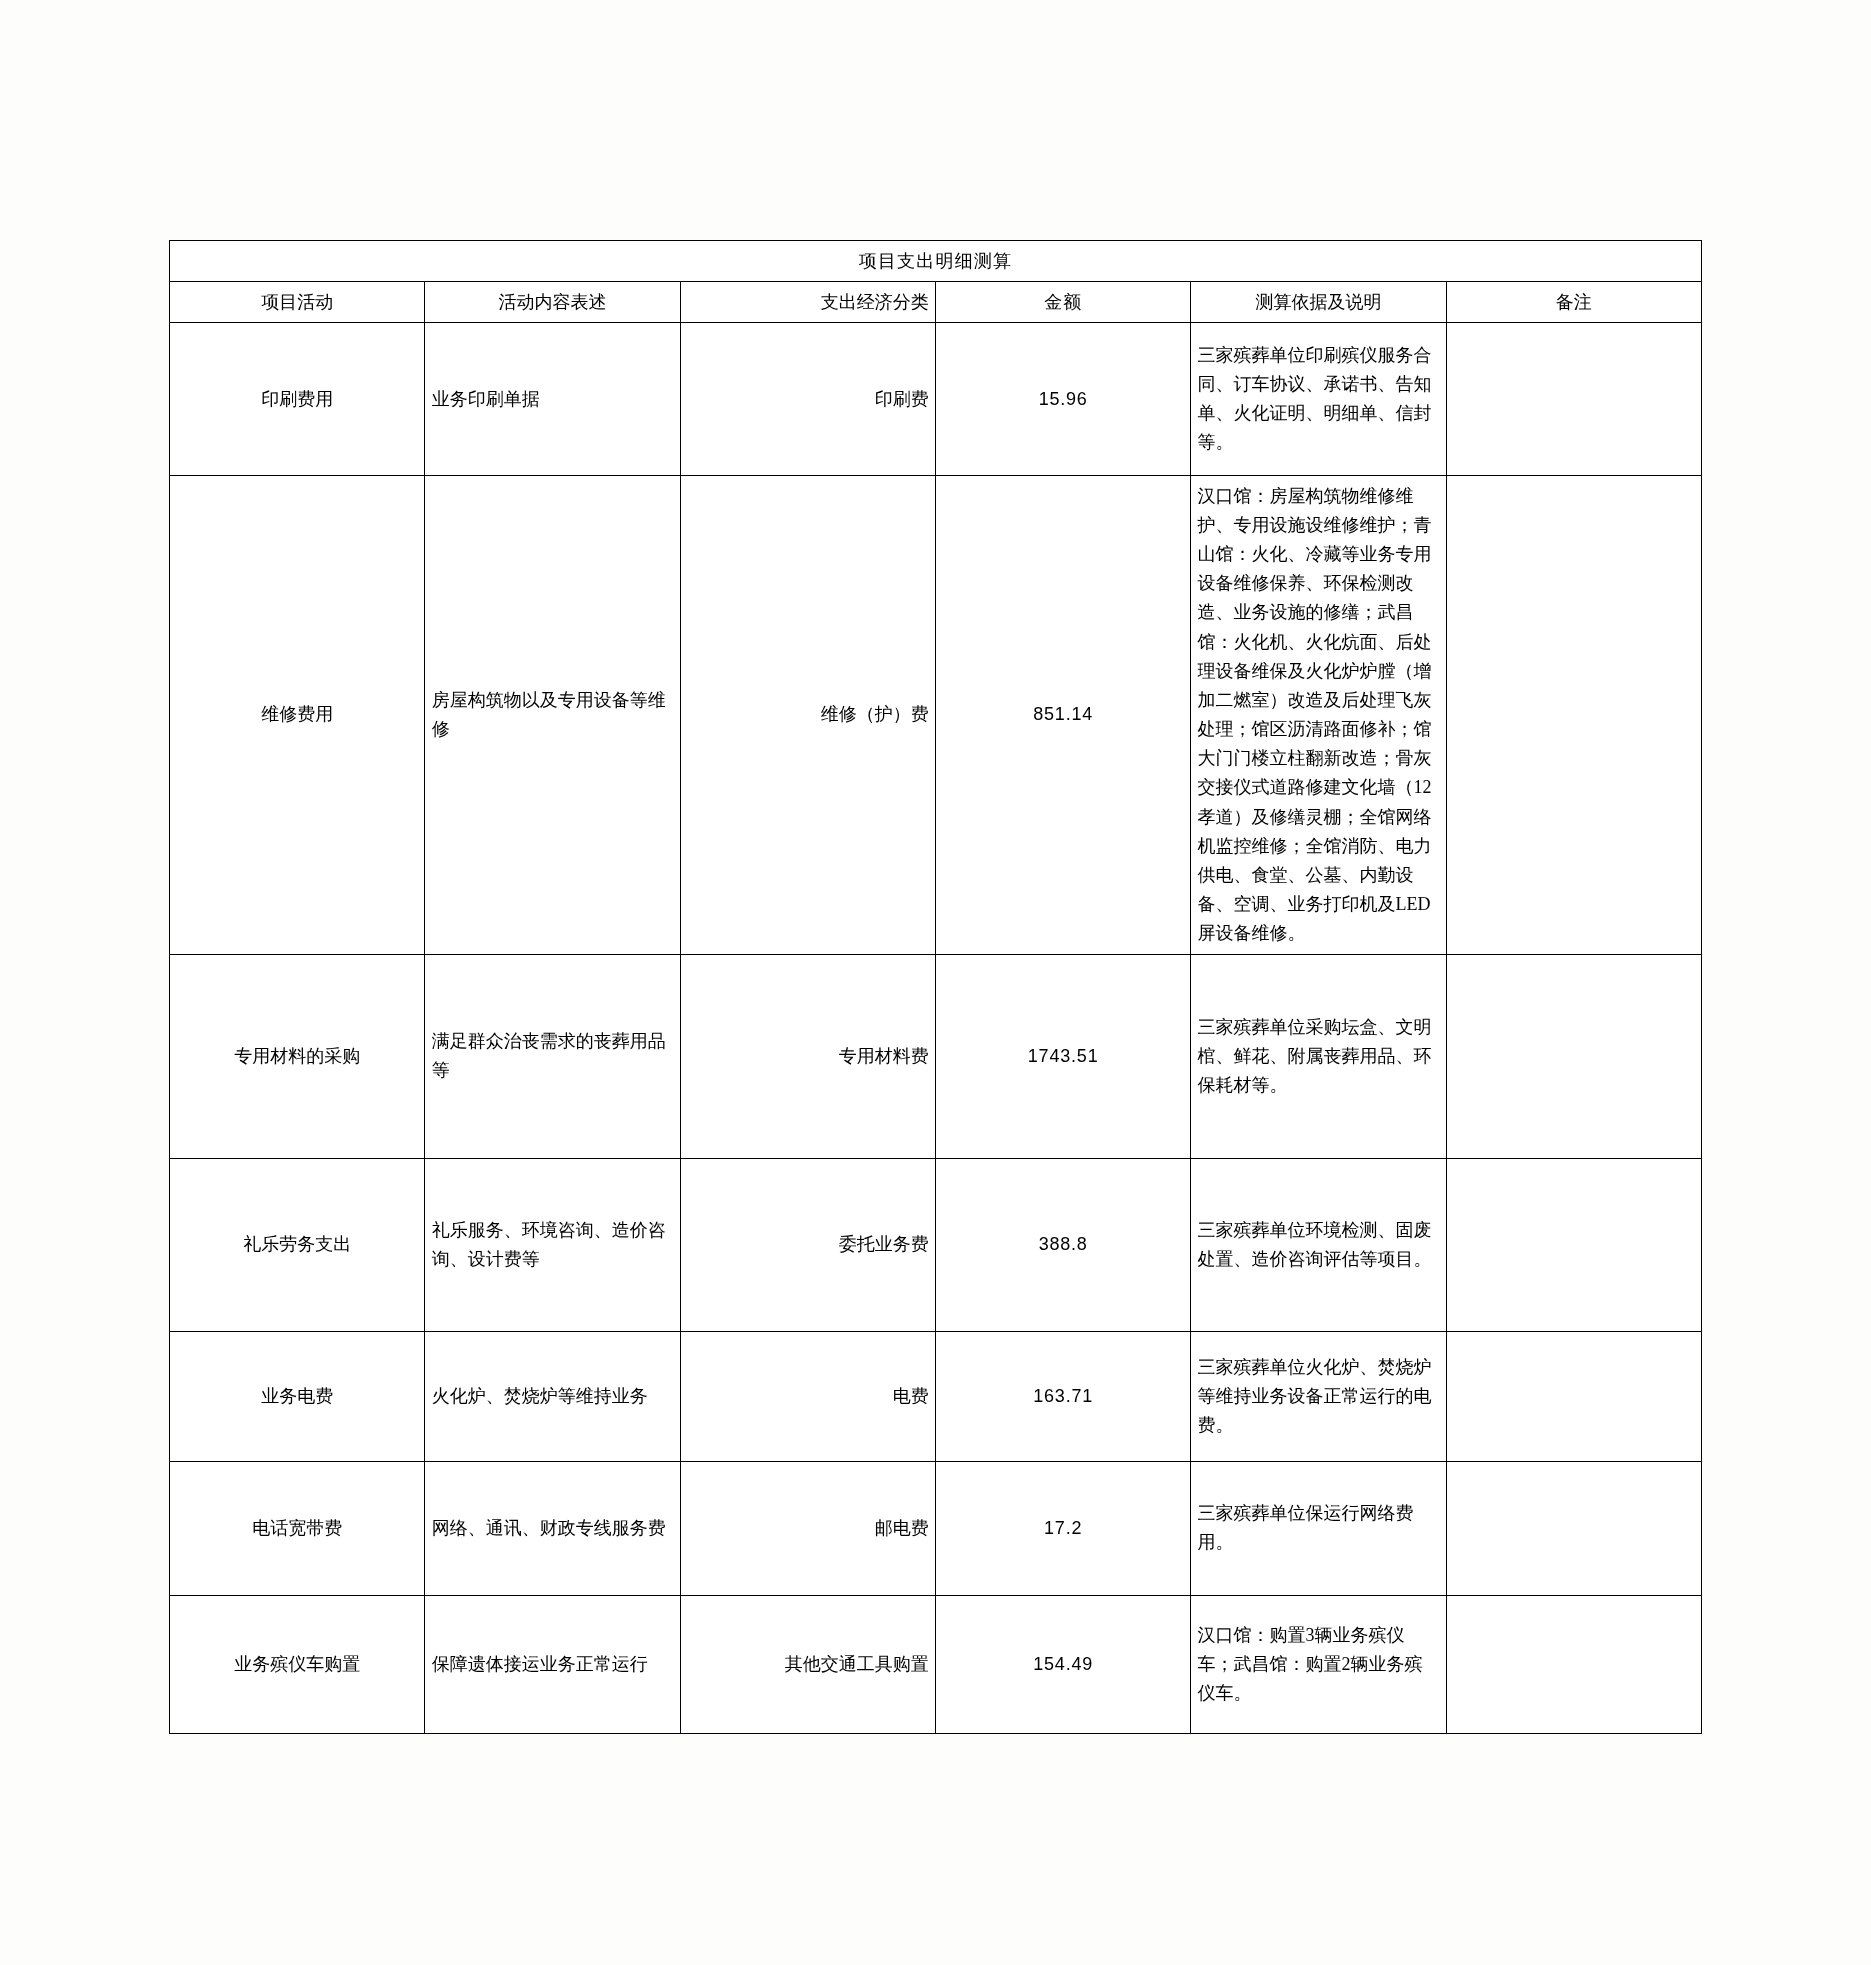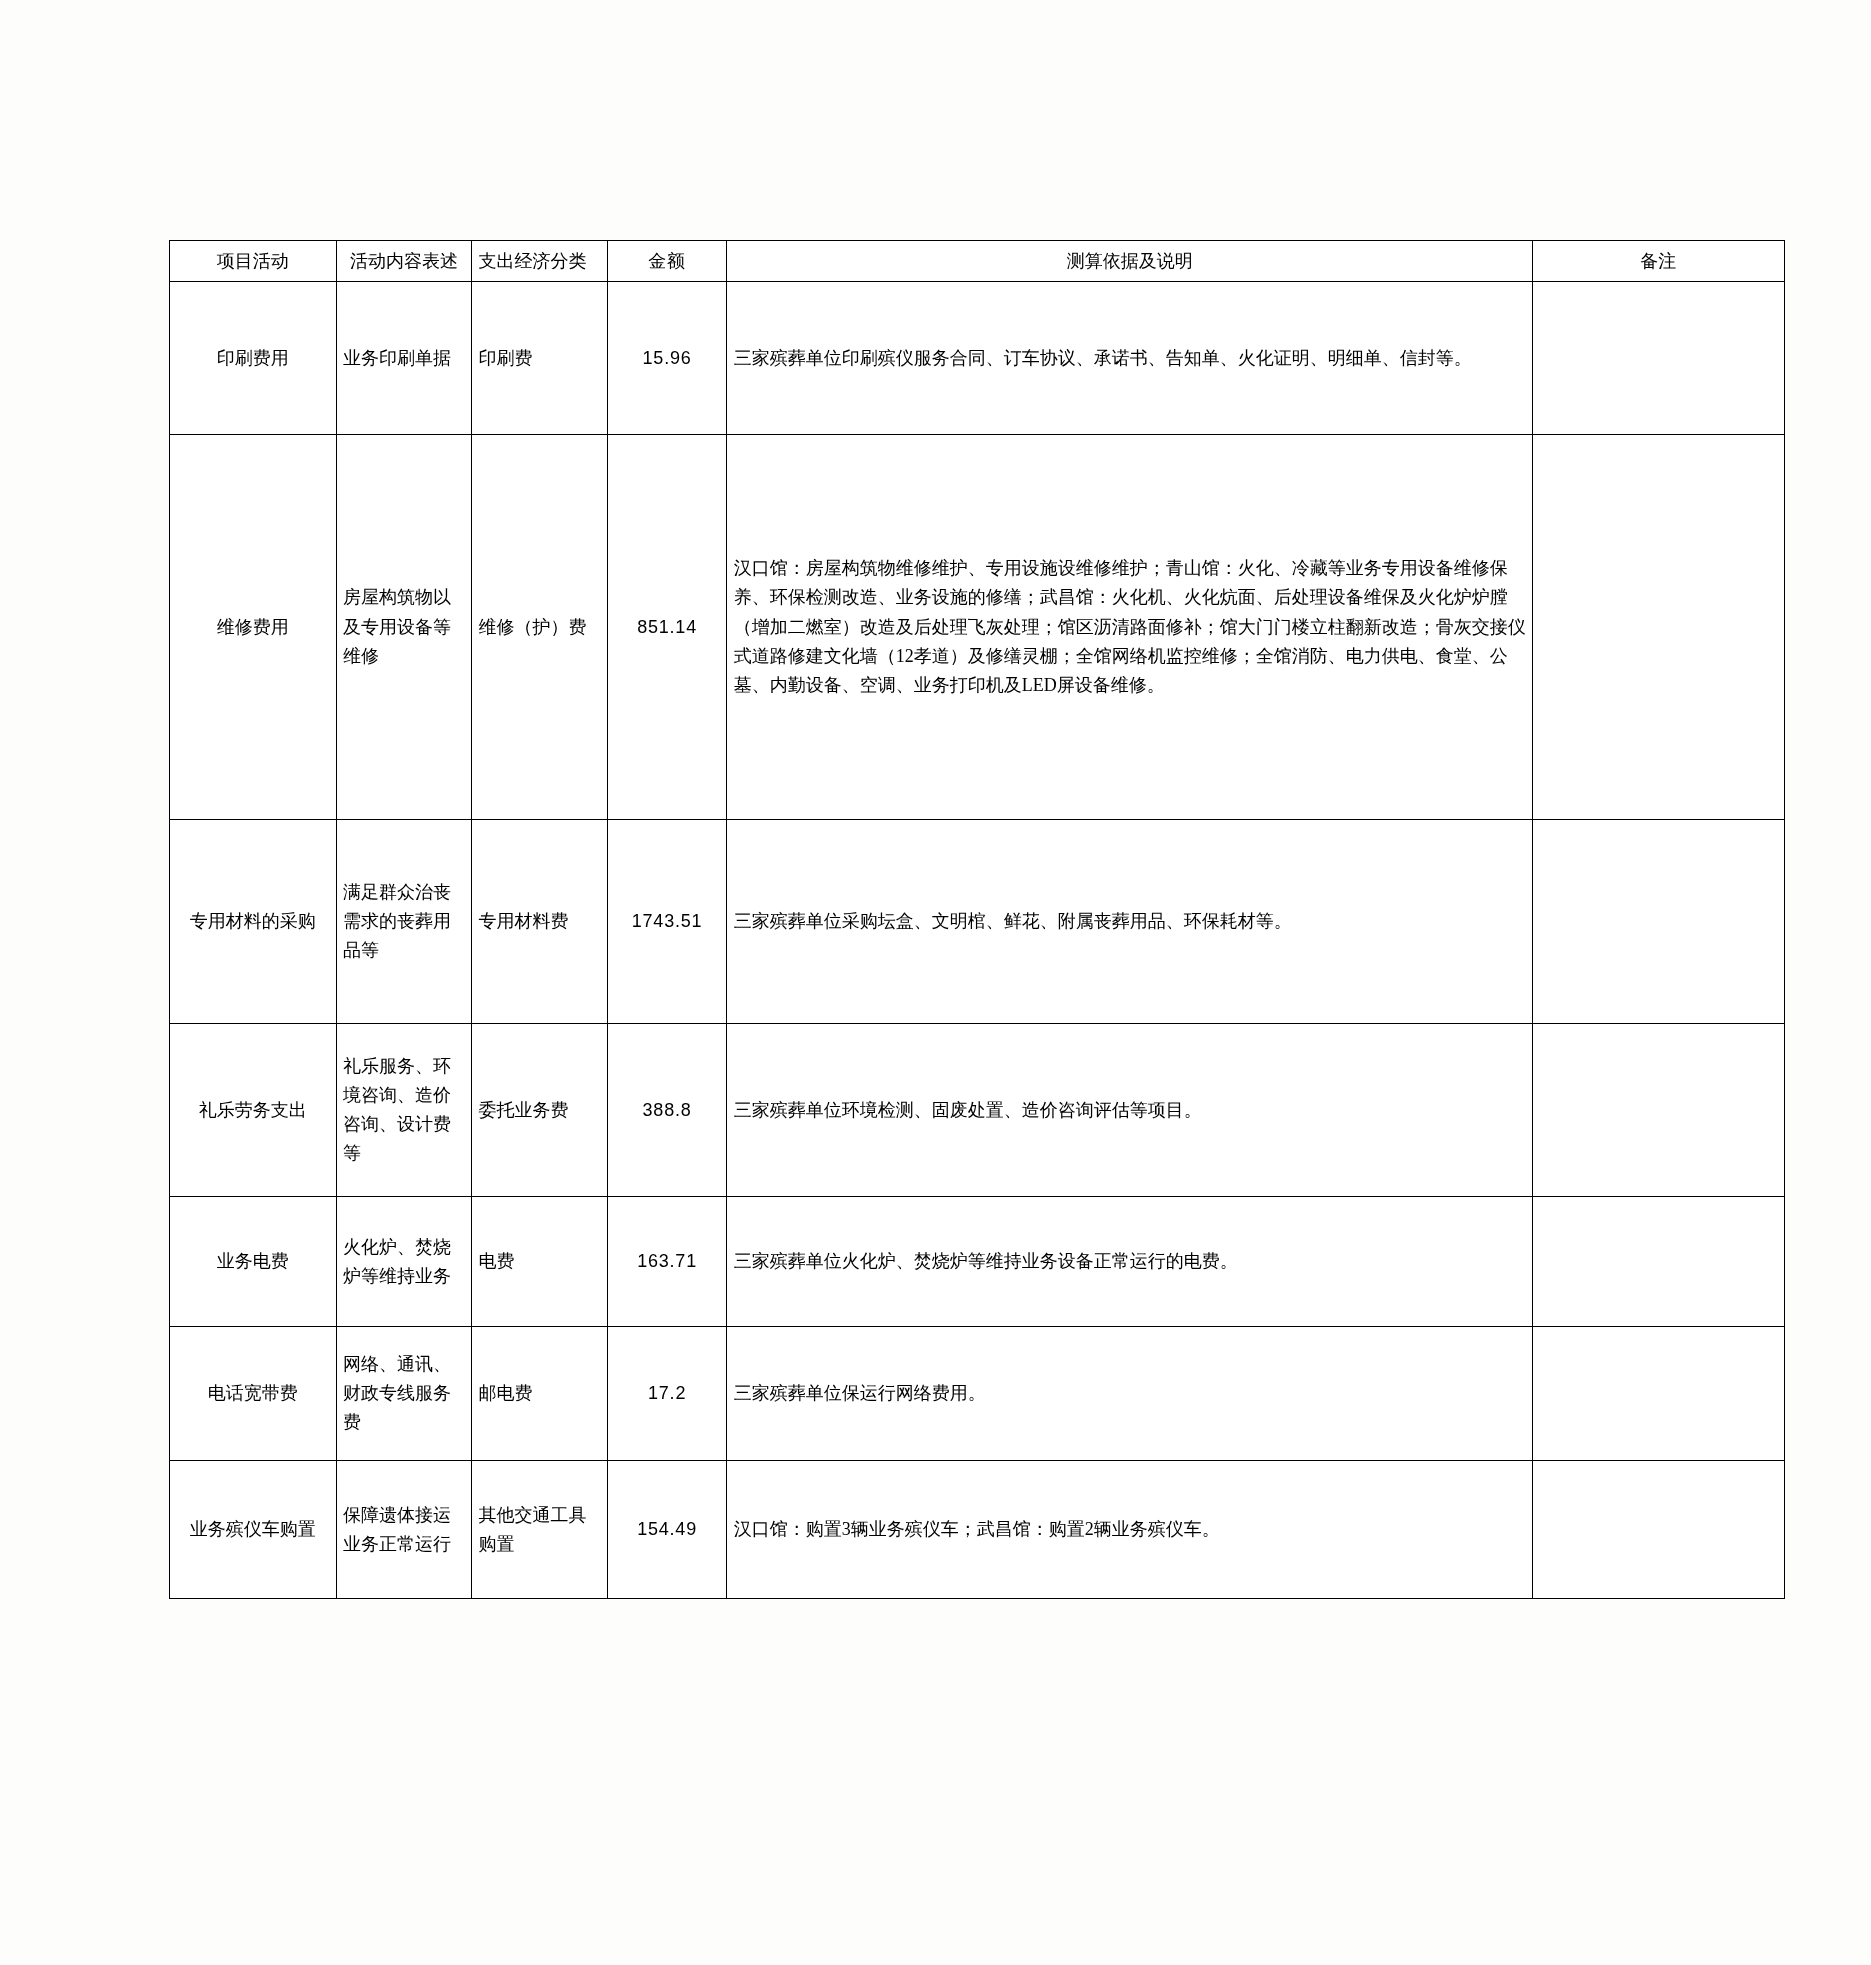--- a/index.html
+++ b/index.html
@@ -51,21 +51,21 @@
     letter-spacing: 1.2px;
     padding: 20.4px 3.9px 20.4px;
   }
   .hdr td {
     text-align: center;
     font-size: 18px;
     padding: 18px 4.7px;
   }
   td.c-activity   { width: 153px;  text-align: center; }
   td.c-content    { width: 122px;  }
-  td.c-econ       { width: 122px;  text-align: left; }
+  td.c-econ       { width: 122px;  text-align: right; }
   td.c-amount     { width: 106px;  text-align: center; font-family: Liberation Sans, sans-serif; letter-spacing: 0.8px;}
   td.c-basis      { width: 792px; text-align: left; }
   td.c-remark     { width: 238px;  text-align: center; }
   .tall-a { height: 130px; }
   .tall-b { height: 153px; }
   .tall-c { height: 385px; }
   .tall-d { height: 204px; }
   .tall-e { height: 102px; }
   .tall-f { height: 173px; }
   .tall-g { height: 118px; }
@@ -74,20 +74,23 @@
   .tall-j { height: 138px; }
 </style>
 </head>
 <body>
 
 <div class="page">
 
   <div class="sheet">
     <table class="budget">
       <tbody>
+        <tr>
+          <td class="title-cell" colspan="6">项目支出明细测算</td>
+        </tr>
         <tr class="hdr">
           <td class="c-activity">项目活动</td>
           <td class="c-content">活动内容表述</td>
           <td class="c-econ">支出经济分类</td>
           <td class="c-amount">金额</td>
           <td class="c-basis" style="text-align:center;">测算依据及说明</td>
           <td class="c-remark">备注</td>
         </tr>
 
 

